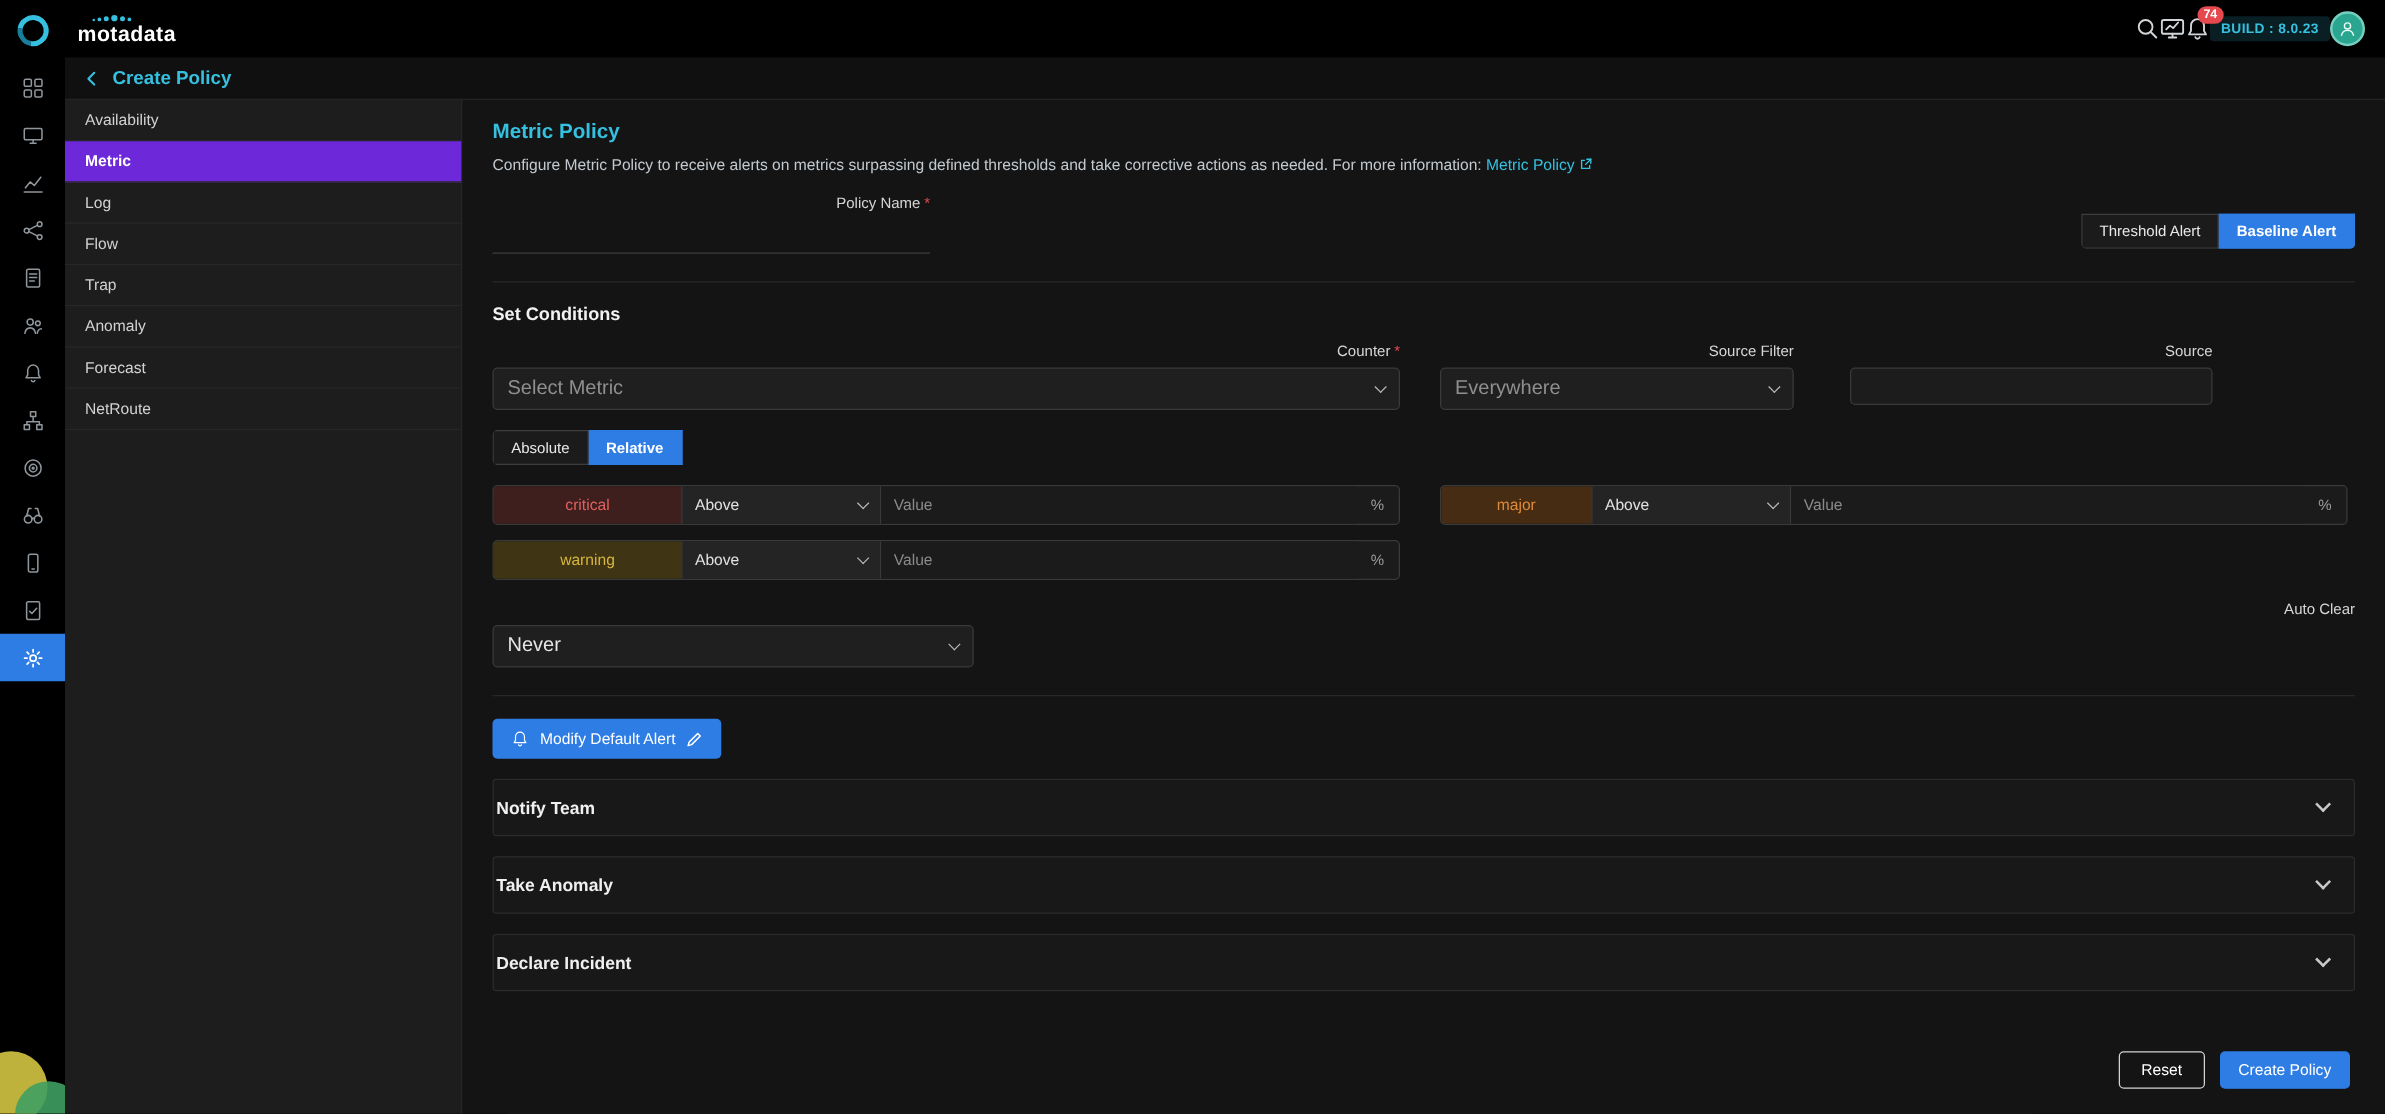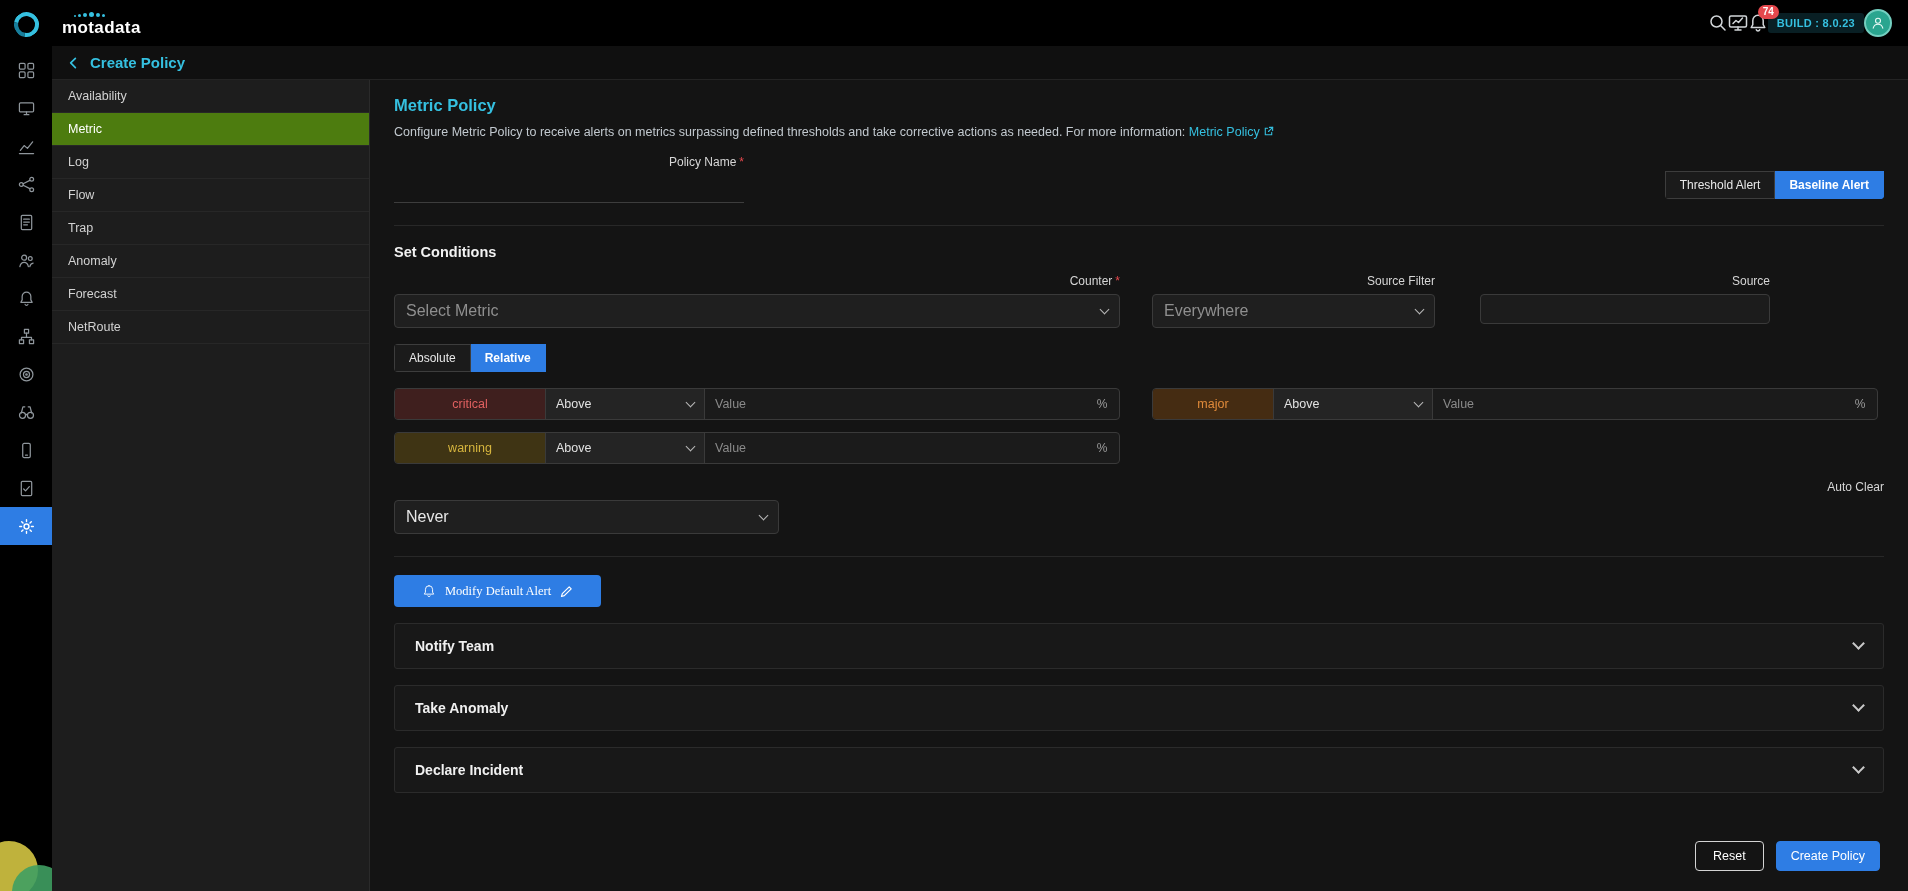--- a/index.html
+++ b/index.html
@@ -40,21 +40,21 @@
   .subheader { height:34px; background:#101010; border-bottom:1px solid #242424; display:flex; align-items:center; gap:9px; padding:0 14px; flex-shrink:0; }
   .back-btn { display:flex; cursor:pointer; }
   .back-btn svg { width:15px; height:15px; fill:none; stroke:#35c0e0; stroke-width:1.8; stroke-linecap:round; stroke-linejoin:round; }
   .subheader-title { color:#35c0e0; font-size:15px; font-weight:700; }
 
   .body { flex:1; display:flex; min-height:0; }
 
   
   .sidenav { width:318px; background:#1d1d1d; border-right:1px solid #2a2a2a; flex-shrink:0; }
   .nav-item { height:33px; display:flex; align-items:center; padding:0 16px; font-size:12.5px; color:#d2d2d2; border-bottom:1px solid #272727; cursor:pointer; }
-  .nav-item.active { background:#4d7c0f; color:#fff; font-weight:400; }
+  .nav-item.active { background:#6d28d9; color:#fff; font-weight:700; }
 
   
   .content { flex:1; background:#141414; padding:16px 24px 10px; overflow:hidden; display:flex; flex-direction:column; min-width:0; }
   .page-title { color:#35c0e0; font-size:16.5px; font-weight:700; margin-bottom:10px; }
   .page-desc { font-size:12.5px; color:#c2c9cf; }
   .desc-link { color:#35c0e0; cursor:pointer; }
   .ext-ic { display:inline-flex; margin-left:3px; vertical-align:-1px; cursor:pointer; }
   .ext-ic svg { width:11px; height:11px; fill:none; stroke:#35c0e0; stroke-width:1.2; stroke-linecap:round; }
 
   .field-label { font-size:12px; color:#d6d6d6; }
@@ -96,24 +96,24 @@
   .sev-val { flex:1; background:#1b1b1b; border:none; outline:none; padding:0 10px; color:#e6e6e6; font-size:12.5px; font-family:inherit; min-width:0; }
   .sev-val::placeholder { color:#8a8a8a; }
   .underline-input::placeholder, .text-input::placeholder { color:#8a8a8a; }
   .sev-unit { width:34px; display:flex; align-items:center; justify-content:center; color:#9c9c9c; font-size:12px; flex-shrink:0; }
 
   .autoclear { margin-top:16px; }
   .w-ac { width:385px; }
 
   .divider { border-bottom:1px solid #282828; margin-top:22px; }
 
-  .modify-btn { margin-top:18px; height:32px; background:#2e7de4; border-radius:4px; display:inline-flex; align-items:center; gap:9px; padding:0 28px; color:#fff; font-size:12.5px; cursor:pointer; width:fit-content;font-family:Liberation Serif, serif; }
+  .modify-btn { margin-top:18px; height:32px; background:#2e7de4; border-radius:4px; display:inline-flex; align-items:center; gap:9px; padding:0 15px; color:#fff; font-size:12.5px; cursor:pointer; width:fit-content; }
   .modify-btn svg { fill:none; stroke:#fff; stroke-width:1.2; stroke-linecap:round; stroke-linejoin:round; }
 
-  .collapse { margin-top:16px; height:46px; border:1px solid #2b2b2b; border-radius:3px; display:flex; align-items:center; justify-content:space-between; padding:0 20px 0 20px; background:#181818; cursor:pointer; flex-shrink:0; }
+  .collapse { margin-top:16px; height:46px; border:1px solid #2b2b2b; border-radius:3px; display:flex; align-items:center; justify-content:space-between; padding:0 20px 0 2px; background:#181818; cursor:pointer; flex-shrink:0; }
   .collapse-label { font-size:14px; font-weight:700; color:#f0f0f0; }
 
   .footer { margin-top:auto; display:flex; justify-content:flex-end; gap:12px; padding:14px 4px 10px 0; }
   .btn-reset { height:30px; padding:0 17px; border:1px solid #d4d4d4; border-radius:4px; background:transparent; color:#fff; font-size:12.5px; display:flex; align-items:center; cursor:pointer; font-family:inherit; }
   .btn-create { height:30px; padding:0 14px; border:1px solid #2e7de4; border-radius:4px; background:#2e7de4; color:#fff; font-size:12.5px; display:flex; align-items:center; cursor:pointer; font-family:inherit; }
 </style>
 </head>
 <body>
 
 <div class="app">

